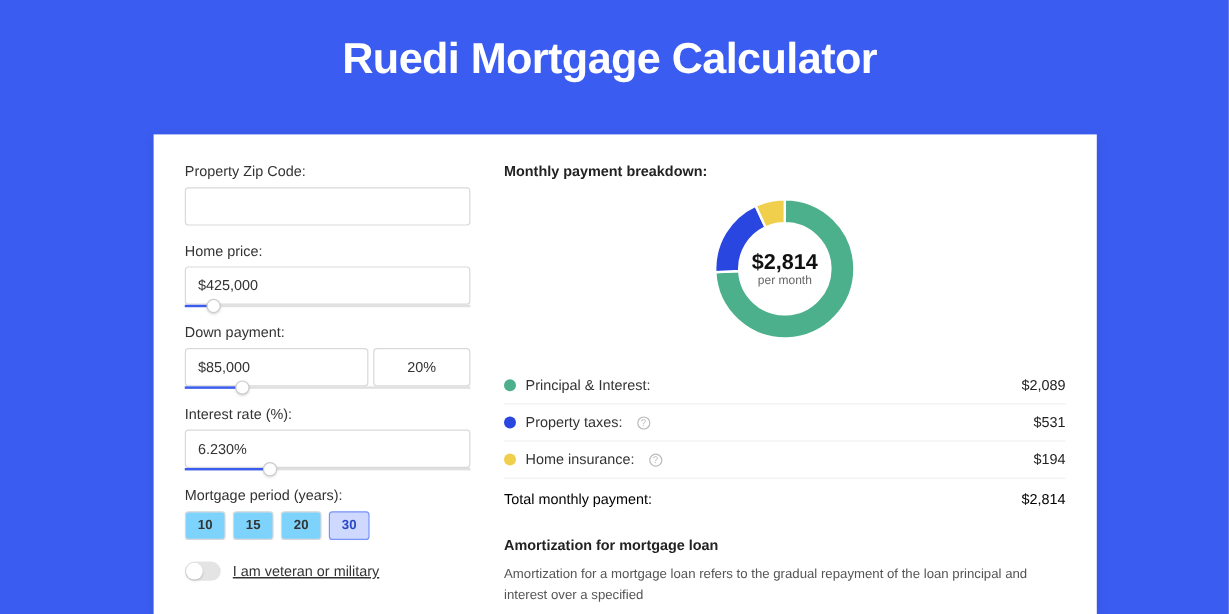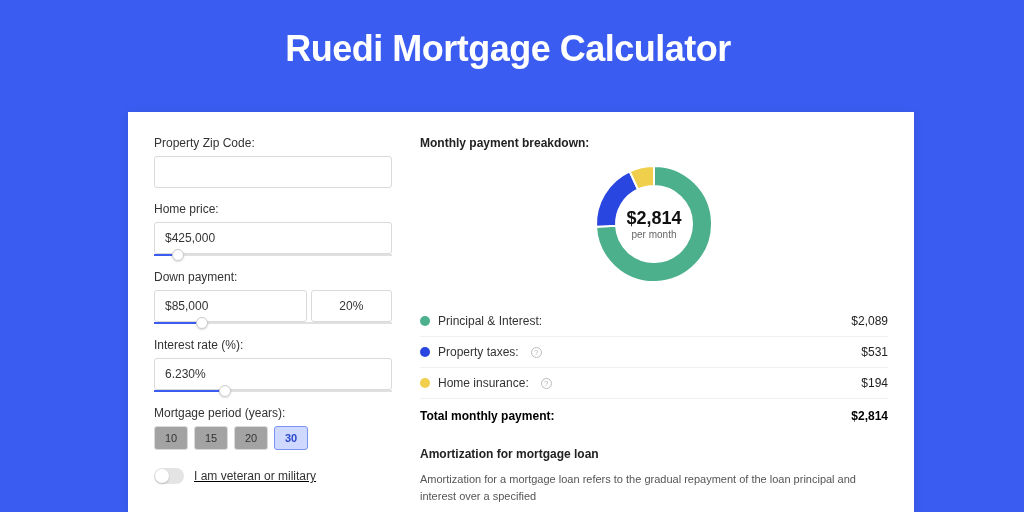--- a/index.html
+++ b/index.html
@@ -12,40 +12,40 @@
   .field-label { font-size: 12px; color: #333; margin-bottom: 6px; }
   .field-block { margin-bottom: 14px; }
   .text-input { width: 100%; height: 32px; border: 1px solid #d9d9d9; border-radius: 3px; padding: 0 10px; font-size: 12px; color: #333; background: #fff; }
   .row-two { display: flex; gap: 4px; }
   .row-two .text-input:first-child { flex: 1.1; }
   .row-two .text-input:last-child { flex: 0.5; text-align: center; }
   .slider-track { position: relative; height: 2px; background: #e0e0e0; margin-top: 0px; }
   .slider-fill { position: absolute; left:0; top:0; height:2px; background:#3a5cf0; }
   .slider-thumb { position: absolute; top: -5px; width: 12px; height: 12px; border-radius: 50%; background: #fff; border: 1px solid #ccc; box-shadow: 0 1px 2px rgba(0,0,0,.15); transform: translateX(-50%); }
   .period-row { display: flex; gap: 6px; }
-  .period-btn { width: 34px; height: 24px; border: 1px solid #d9d9d9; border-radius: 3px; font-size: 11px; display:flex; align-items:center; justify-content:center; color:#333; background:#a3a3a3; cursor:pointer; }
+  .period-btn { width: 34px; height: 24px; border: 1px solid #d9d9d9; border-radius: 3px; font-size: 11px; display:flex; align-items:center; justify-content:center; color:#333; background:#7dd3fc; cursor:pointer;font-weight:bold; }
   .period-btn.active { background:#cfd9ff; border-color:#7b93f5; color:#2a46c7; font-weight:600; }
   .toggle-row { display:flex; align-items:center; gap:10px; margin-top:18px;text-decoration:underline; }
   .toggle { width:30px; height:16px; border-radius:10px; background:#e4e4e4; position:relative; }
   .toggle-knob { width:14px; height:14px; background:#fff; border-radius:50%; position:absolute; top:1px; left:1px; box-shadow:0 1px 2px rgba(0,0,0,.2); }
   .toggle-label { font-size:12px; color:#333; }
   .section-title { font-size:12px; font-weight:700; color:#222; margin-bottom:10px; }
   .donut-wrap { display:flex; justify-content:center; margin: 8px 0 18px; }
   .donut { position:relative; width:128px; height:128px; }
   .donut svg { transform: rotate(-90deg); }
   .donut-center { position:absolute; inset:0; display:flex; flex-direction:column; align-items:center; justify-content:center; }
   .donut-val { font-size:18px; font-weight:800; color:#111; }
   .donut-sub { font-size:10px; color:#666; }
   .legend-row { display:flex; align-items:center; justify-content:space-between; padding:8px 0; border-bottom:1px solid #f0f0f0; }
   .legend-left { display:flex; align-items:center; gap:8px; }
   .dot { width:10px; height:10px; border-radius:50%; }
   .legend-label { font-size:12px; color:#333; }
   .legend-val { font-size:12px; color:#222; }
   .info-icon { width:11px; height:11px; border-radius:50%; border:1px solid #bbb; color:#bbb; font-size:8px; line-height:9px; text-align:center; display:inline-block; margin-left:4px; }
-  .total-row { display:flex; justify-content:space-between; padding:10px 0; font-weight:700; font-size:12px; }
+  .total-row { display:flex; justify-content:space-between; padding:10px 0; font-weight:400; font-size:12px; }
   .amort-block { margin-top:14px; }
   .amort-text { font-size:11px; color:#555; margin-top:8px; line-height:1.5; }
 </style>
 </head>
 <body>
 
 <div class="shell">
   <div class="title">Ruedi Mortgage Calculator</div>
 
   <div class="panel">

